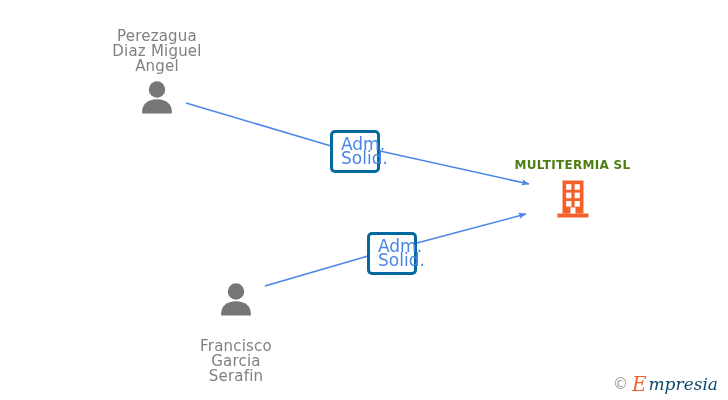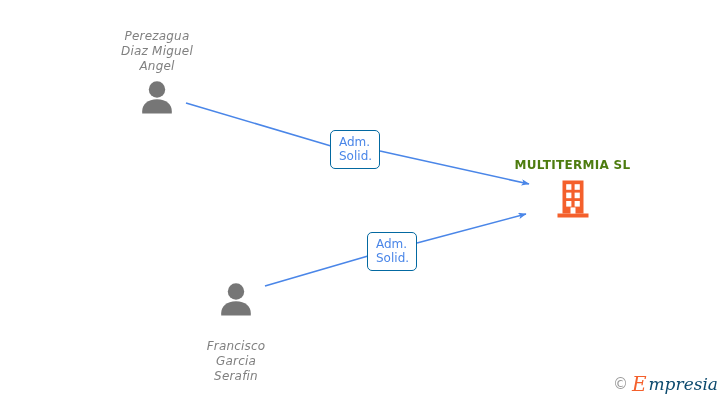--- a/index.html
+++ b/index.html
@@ -26,25 +26,24 @@
     height: 400px;
   }
 
   
   .node {
     position: absolute;
   }
   .node-label {
     text-align: center;
     color: #808080;
-    font-size: 12px;
+    font-size: 15px;
     line-height: 15px;
     white-space: pre-line;
     letter-spacing: 0.2px;
-    font-style: italic;
   }
   .person-icon {
     display: block;
     margin: 0 auto;
   }
 
   #person-1 {
     left: 106px;
     top: 29px;
     width: 102px;
@@ -75,27 +74,27 @@
     white-space: nowrap;
   }
   .building-icon {
     display: block;
     margin: 7px auto 0 auto;
   }
 
   
   .edge-label {
     position: absolute;
-    border: 1px solid #0369a1;
+    border: 3px solid #0369a1;
     border-radius: 5px;
     background: #ffffff;
     color: #4a86e8;
-    font-size: 12px;
+    font-size: 17px;
     line-height: 14px;
-    text-align: left;
+    text-align: right;
     padding: 4px 8px 5px 8px;
     white-space: pre-line;
     box-sizing: border-box;
   }
   #edge-label-1 {
     left: 330px;
     top: 130px;
     width: 50px;
   }
   #edge-label-2 {

